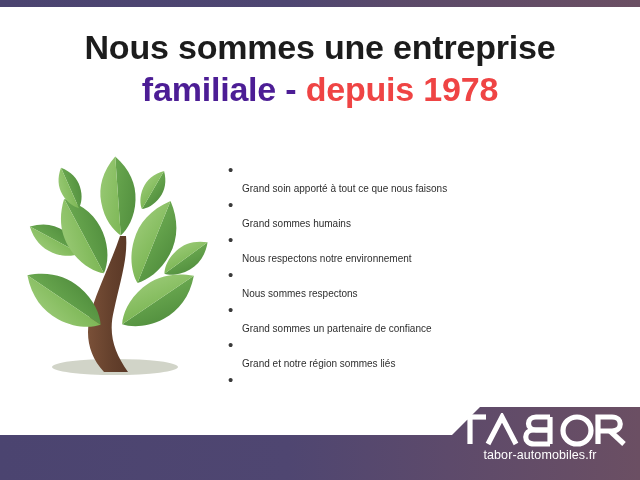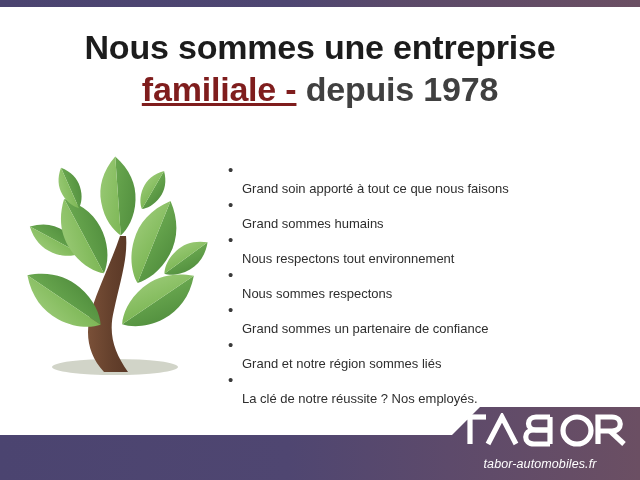--- a/index.html
+++ b/index.html
@@ -39,25 +39,24 @@
     top: 26px;
     width: 580px;
     text-align: center;
     font-size: 34px;
     line-height: 42px;
     font-weight: bold;
     color: #1c1c1c;
     letter-spacing: -0.2px;
   }
   .headline .accent {
-    color: #404040;
+    color: #ef4444;
   }
   .headline .dash {
-    color: #7f1d1d;
-    text-decoration: underline;
+    color: #4c1d95;
   }
 
   
   .tree-art {
     position: absolute;
     left: 8px;
     top: 148px;
     width: 215px;
     height: 240px;
   }
@@ -77,21 +76,21 @@
   }
   .bullet-dot {
     width: 14px;
     flex: 0 0 14px;
     color: #3a3a3a;
     font-size: 15px;
     line-height: 1;
     text-align: left;
   }
   .bullet-text {
-    font-size: 13px;
+    font-size: 10px;
     color: #2e2e2e;
     line-height: 20px;
     white-space: nowrap;
     margin-top: 39px;
   }
 
   
   .footer {
     position: absolute;
     left: 0;
@@ -106,26 +105,25 @@
     left: 452px;
     top: 413px;
     width: 176px;
     height: 58px;
     text-align: center;
   }
   .logo-word {
     height: 34px;
   }
   .logo-url {
-    margin-top: 10px;
+    margin-top: 1px;
     font-size: 12.5px;
     color: #ffffff;
     letter-spacing: 0.1px;
     font-family: "Liberation Sans", sans-serif;
-    font-style: italic;
   }
 </style>
 </head>
 <body>
 
 <div id="slide">
 
   <div class="top-bar"></div>
 
   <div class="headline">
@@ -199,37 +197,36 @@
     <div class="bullet-row">
       <span class="bullet-dot">•</span>
       <span class="bullet-text">Grand soin apporté à tout ce que nous faisons</span>
     </div>
     <div class="bullet-row">
       <span class="bullet-dot">•</span>
       <span class="bullet-text">Grand sommes humains</span>
     </div>
     <div class="bullet-row">
       <span class="bullet-dot">•</span>
-      <span class="bullet-text">Nous respectons tout environnement</span>
+      <span class="bullet-text">Nous respectons notre environnement</span>
     </div>
     <div class="bullet-row">
       <span class="bullet-dot">•</span>
       <span class="bullet-text">Nous sommes respectons</span>
     </div>
     <div class="bullet-row">
       <span class="bullet-dot">•</span>
       <span class="bullet-text">Grand sommes un partenaire de confiance</span>
     </div>
     <div class="bullet-row">
       <span class="bullet-dot">•</span>
       <span class="bullet-text">Grand et notre région sommes liés</span>
     </div>
     <div class="bullet-row">
       <span class="bullet-dot">•</span>
-      <span class="bullet-text">La clé de notre réussite ? Nos employés.</span>
     </div>
   </div>
 
   <div class="footer">
     <svg width="640" height="76" viewBox="0 0 640 76" xmlns="http://www.w3.org/2000/svg">
       <defs>
         <linearGradient id="footerGrad" x1="0" y1="0" x2="1" y2="0">
           <stop offset="0%" stop-color="#4b4470"></stop>
           <stop offset="45%" stop-color="#4f4671"></stop>
           <stop offset="70%" stop-color="#5d4a6b"></stop>

